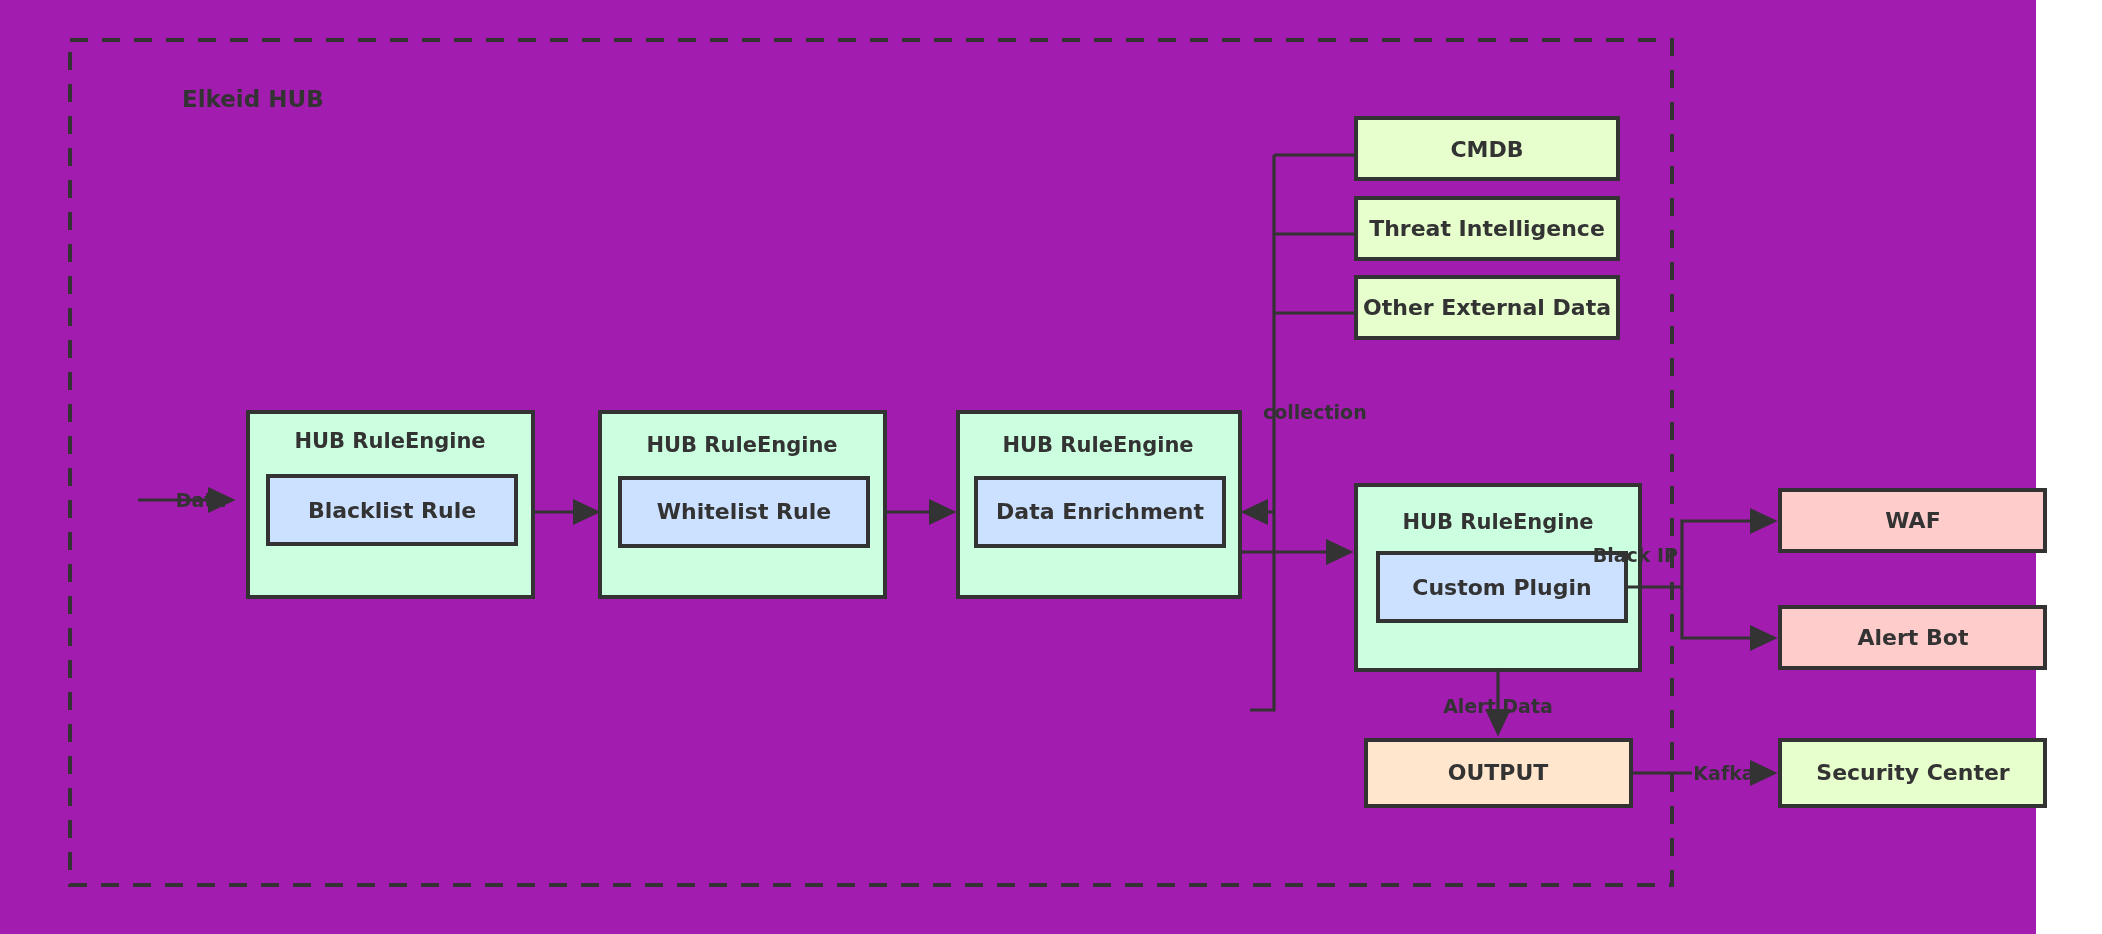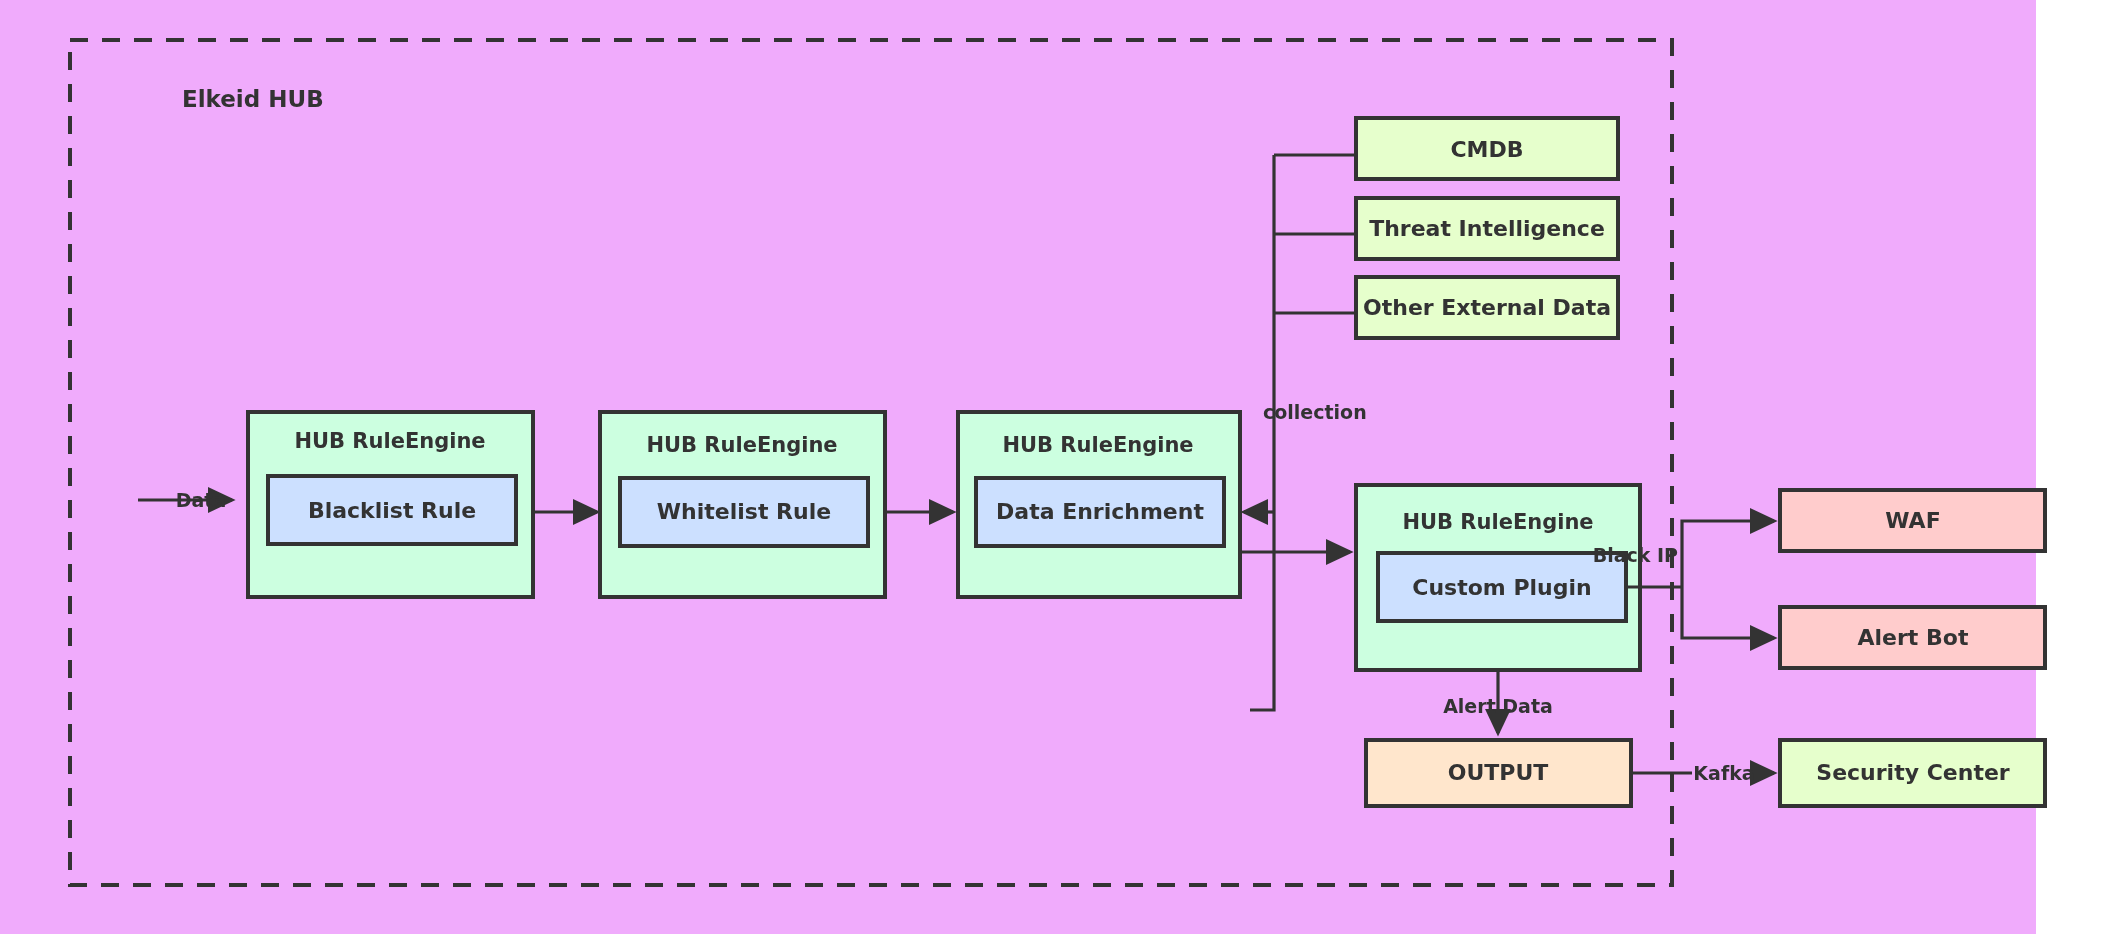--- a/index.html
+++ b/index.html
@@ -11,21 +11,21 @@
   body {
     width: 2102px;
     height: 934px;
     font-family: "DejaVu Sans", "Liberation Sans", sans-serif;
     overflow: hidden;
   }
   #diagram-root {
     position: relative;
     width: 2036px;
     height: 934px;
-    background: #f0abfc;
+    background: #a21caf;
     text-align: center;
   }
   svg.diagram-canvas {
     position: absolute;
     top: 0;
     left: 0;
     width: 2102px;
     height: 934px;
     display: block;
   }

